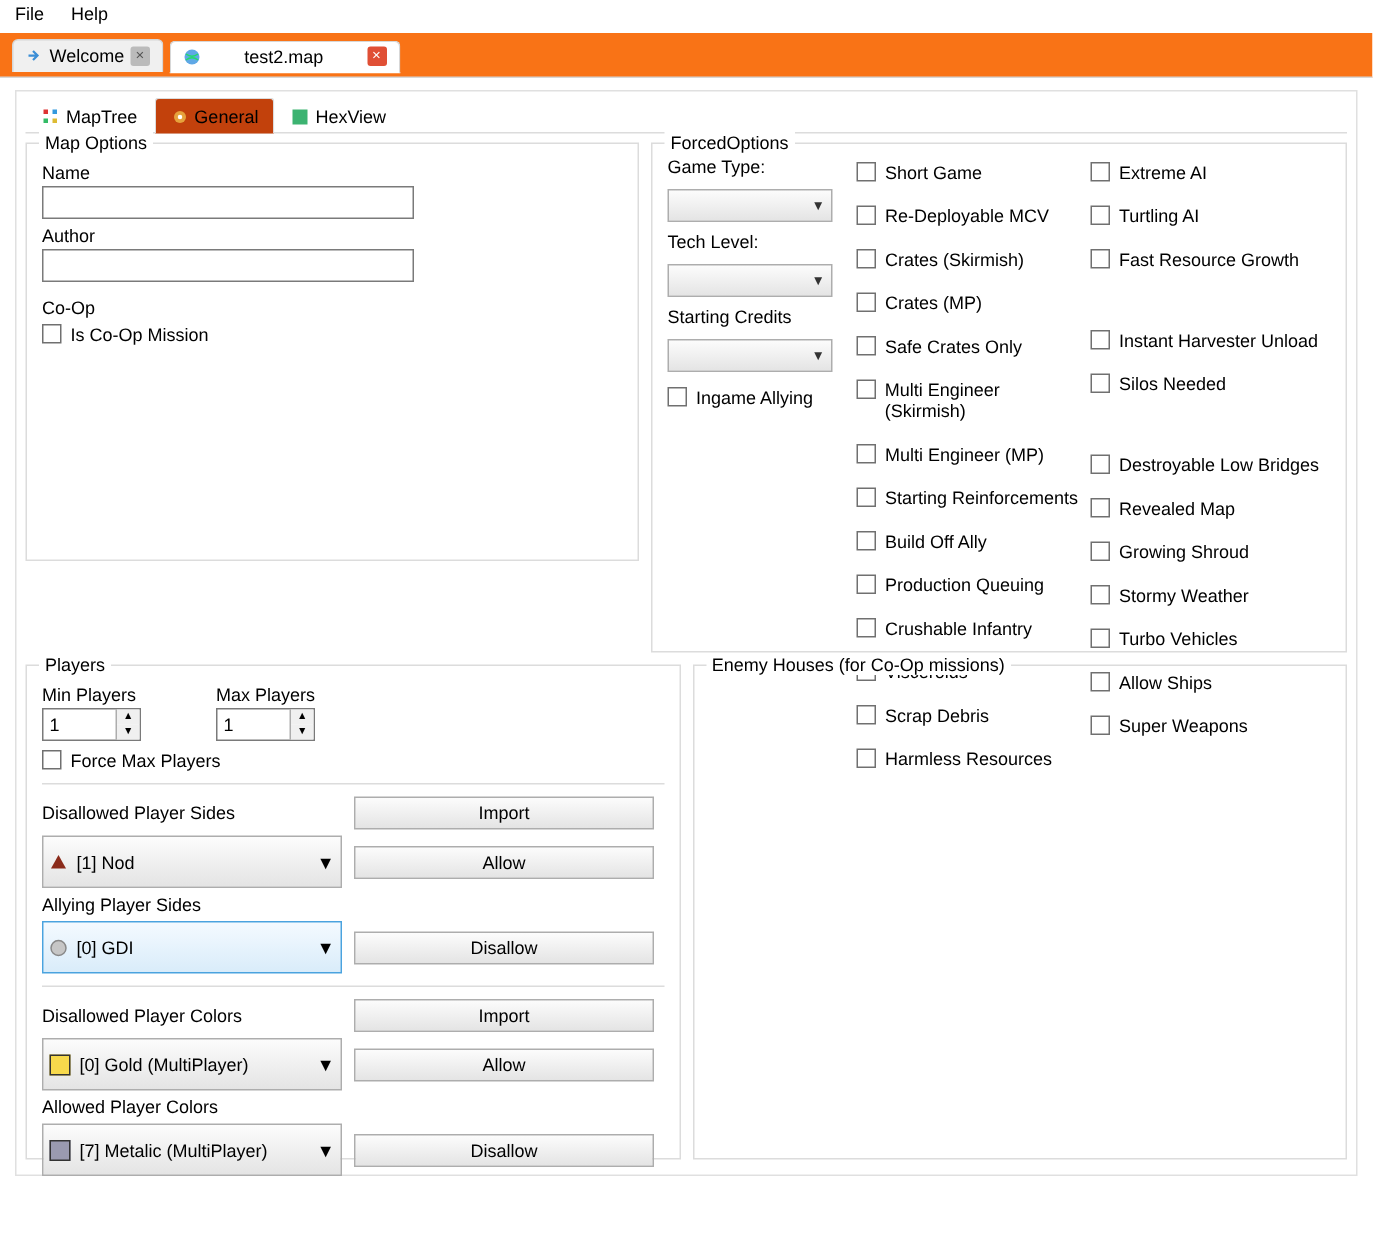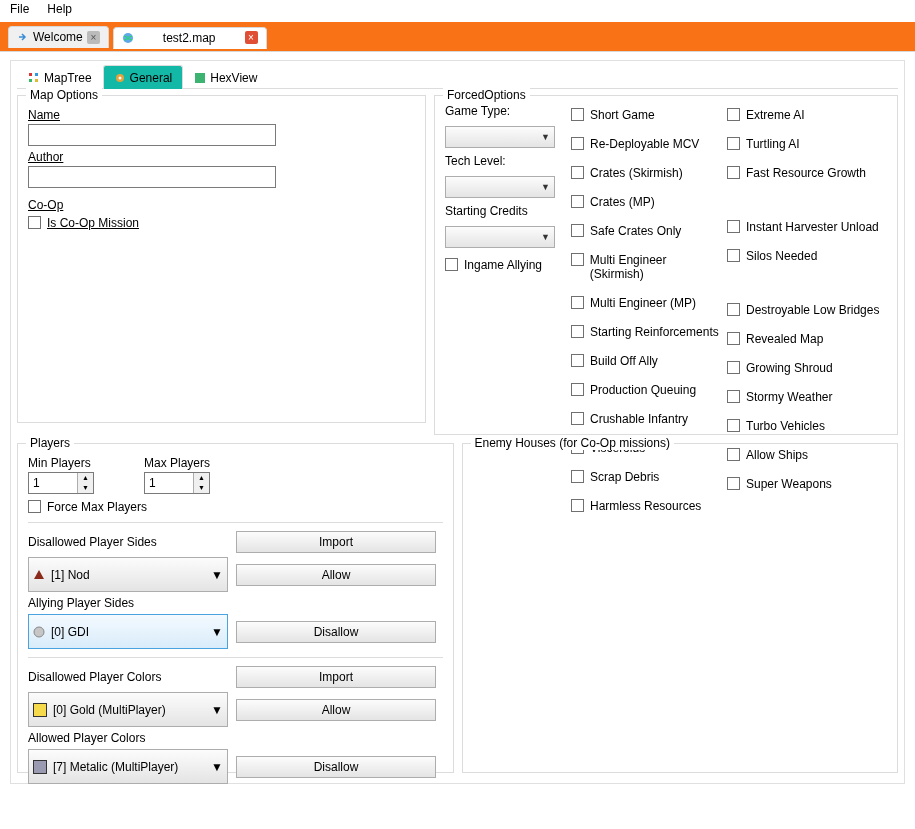--- a/index.html
+++ b/index.html
@@ -82,21 +82,21 @@
     align-items: center;
     gap: 4px;
     padding: 0 10px;
     border: 1px solid transparent;
     border-bottom: none;
     position: relative;
     top: 1px;
   }
   .inner-tab.active {
     border-color: #dcdcdc;
-    background: #14b8a6;
+    background: #c2410c;
     border-radius: 3px 3px 0 0;
   }
   
   .group-grid {
     display: grid;
     grid-template-columns: 1fr 1fr;
     gap: 8px;
     margin-top: 6px;
   }
   .fieldset {
@@ -276,21 +276,21 @@
           <svg width="12" height="12">
               <rect x="1" y="1" width="10" height="10" fill="#3cb371"></rect>
             </svg>
         </span>
         <span>HexView</span>
       </div>
     </div>
 
     <div class="group-grid">
 
-      <div class="fieldset" style="height:328px;text-decoration:underline;">
+      <div class="fieldset" style="height:279px;">
         <div class="legend">Map Options</div>
         <div class="label">Name</div>
         <input type="text" value="" style="">
         <div class="label">Author</div>
         <input type="text" value="" style="">
         <div class="label" style="margin-top:10px;">Co-Op</div>
         <div class="checkbox-row">
           <span class="cbox"></span>
           <span>Is Co-Op Mission</span>
         </div>

